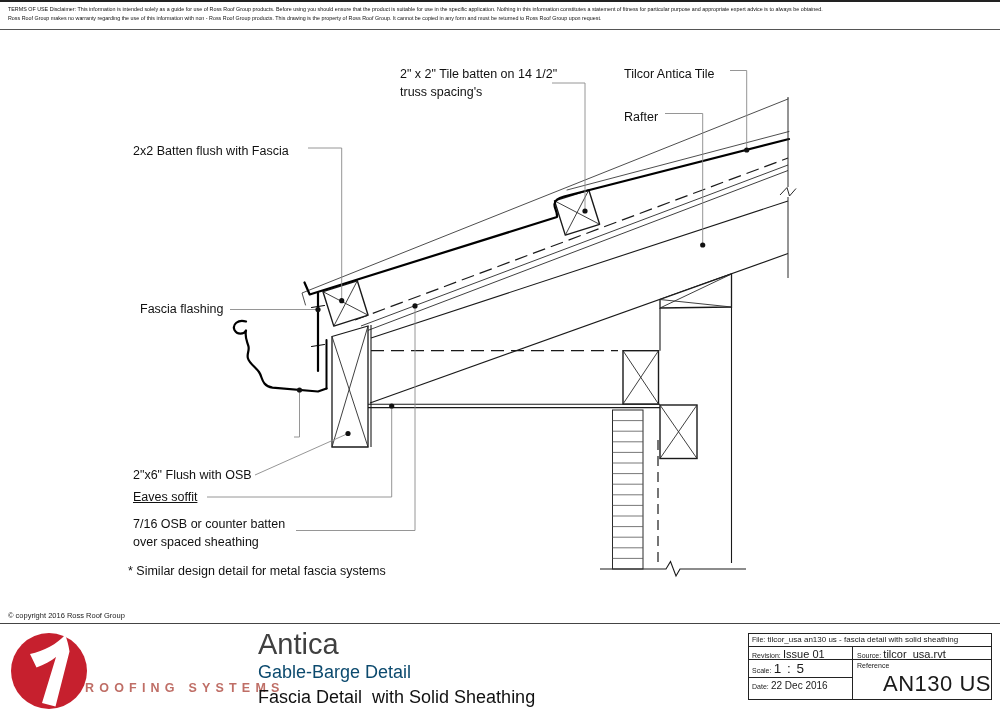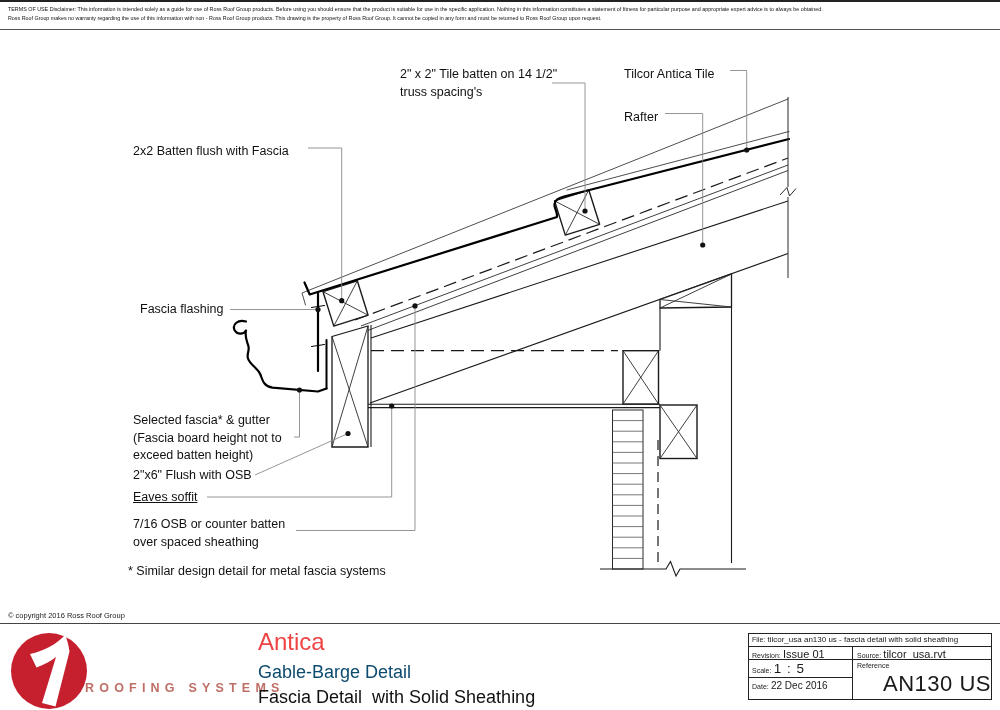--- a/index.html
+++ b/index.html
@@ -32,21 +32,21 @@
     position:absolute;left:11px;top:633px;width:76px;height:76px;border-radius:50%;
   }
   .brand-name{
     position:absolute;left:78px;top:628px;font-size:55px;font-weight:bold;
     letter-spacing:-3px;
   }
   .brand-tagline{
     position:absolute;left:85px;top:681px;font-size:12.5px;font-weight:600;
     letter-spacing:5.2px;white-space:nowrap;
   }
-  .t-product{position:absolute;left:258px;top:628px;font-size:24px;color:#ef4444;}
+  .t-product{position:absolute;left:258px;top:628px;font-size:29px;color:#404040;}
   .t-sub1{position:absolute;left:258px;top:662px;font-size:18px;color:#0c4a6e;}
   .t-sub2{position:absolute;left:258px;top:687px;font-size:18px;color:#111;white-space:pre;}
   
   .tblock{
     position:absolute;left:748px;top:633px;width:244px;height:67px;
     border:1px solid #222;font-size:8px;background:#fff;
   }
   .tb-row1{height:13px;border-bottom:1px solid #222;padding:1px 0 0 3px;white-space:nowrap;overflow:hidden;}
   .tb-row2{height:13px;border-bottom:1px solid #222;display:flex;}
   .tb-r2l{width:104px;border-right:1px solid #222;padding:1px 0 0 3px;white-space:nowrap;}
@@ -183,23 +183,20 @@
       <circle cx="415" cy="305.9" r="2.6"></circle>
     </g>
   </svg>
 
   <div class="ann" style="left:400px;top:66px;">2" x 2"  Tile batten on 14 1/2"
 truss spacing's</div>
   <div class="ann" style="left:624px;top:66px;">Tilcor Antica Tile</div>
   <div class="ann" style="left:624px;top:109px;">Rafter</div>
   <div class="ann" style="left:133px;top:143px;">2x2 Batten flush with Fascia</div>
   <div class="ann" style="left:140px;top:301px;">Fascia flashing</div>
-  <div class="ann" style="left:133px;top:412px;">Selected fascia* &amp; gutter
-(Fascia board height not to
-exceed batten height)</div>
   <div class="ann" style="left:133px;top:467px;">2"x6" Flush with OSB</div>
   <div class="ann" style="left:133px;top:489px;text-decoration:underline;">Eaves soffit</div>
   <div class="ann" style="left:133px;top:516px;">7/16 OSB or counter batten
 over spaced sheathing</div>
   <div class="ann" style="left:128px;top:563px;">* Similar design detail for metal fascia systems</div>
 
   <div class="copyright">© copyright 2016 Ross Roof Group</div>
   <div class="divider"></div>
 
   <div class="logo-circle" id="logoCircle" style="background: rgb(198, 32, 46);">

